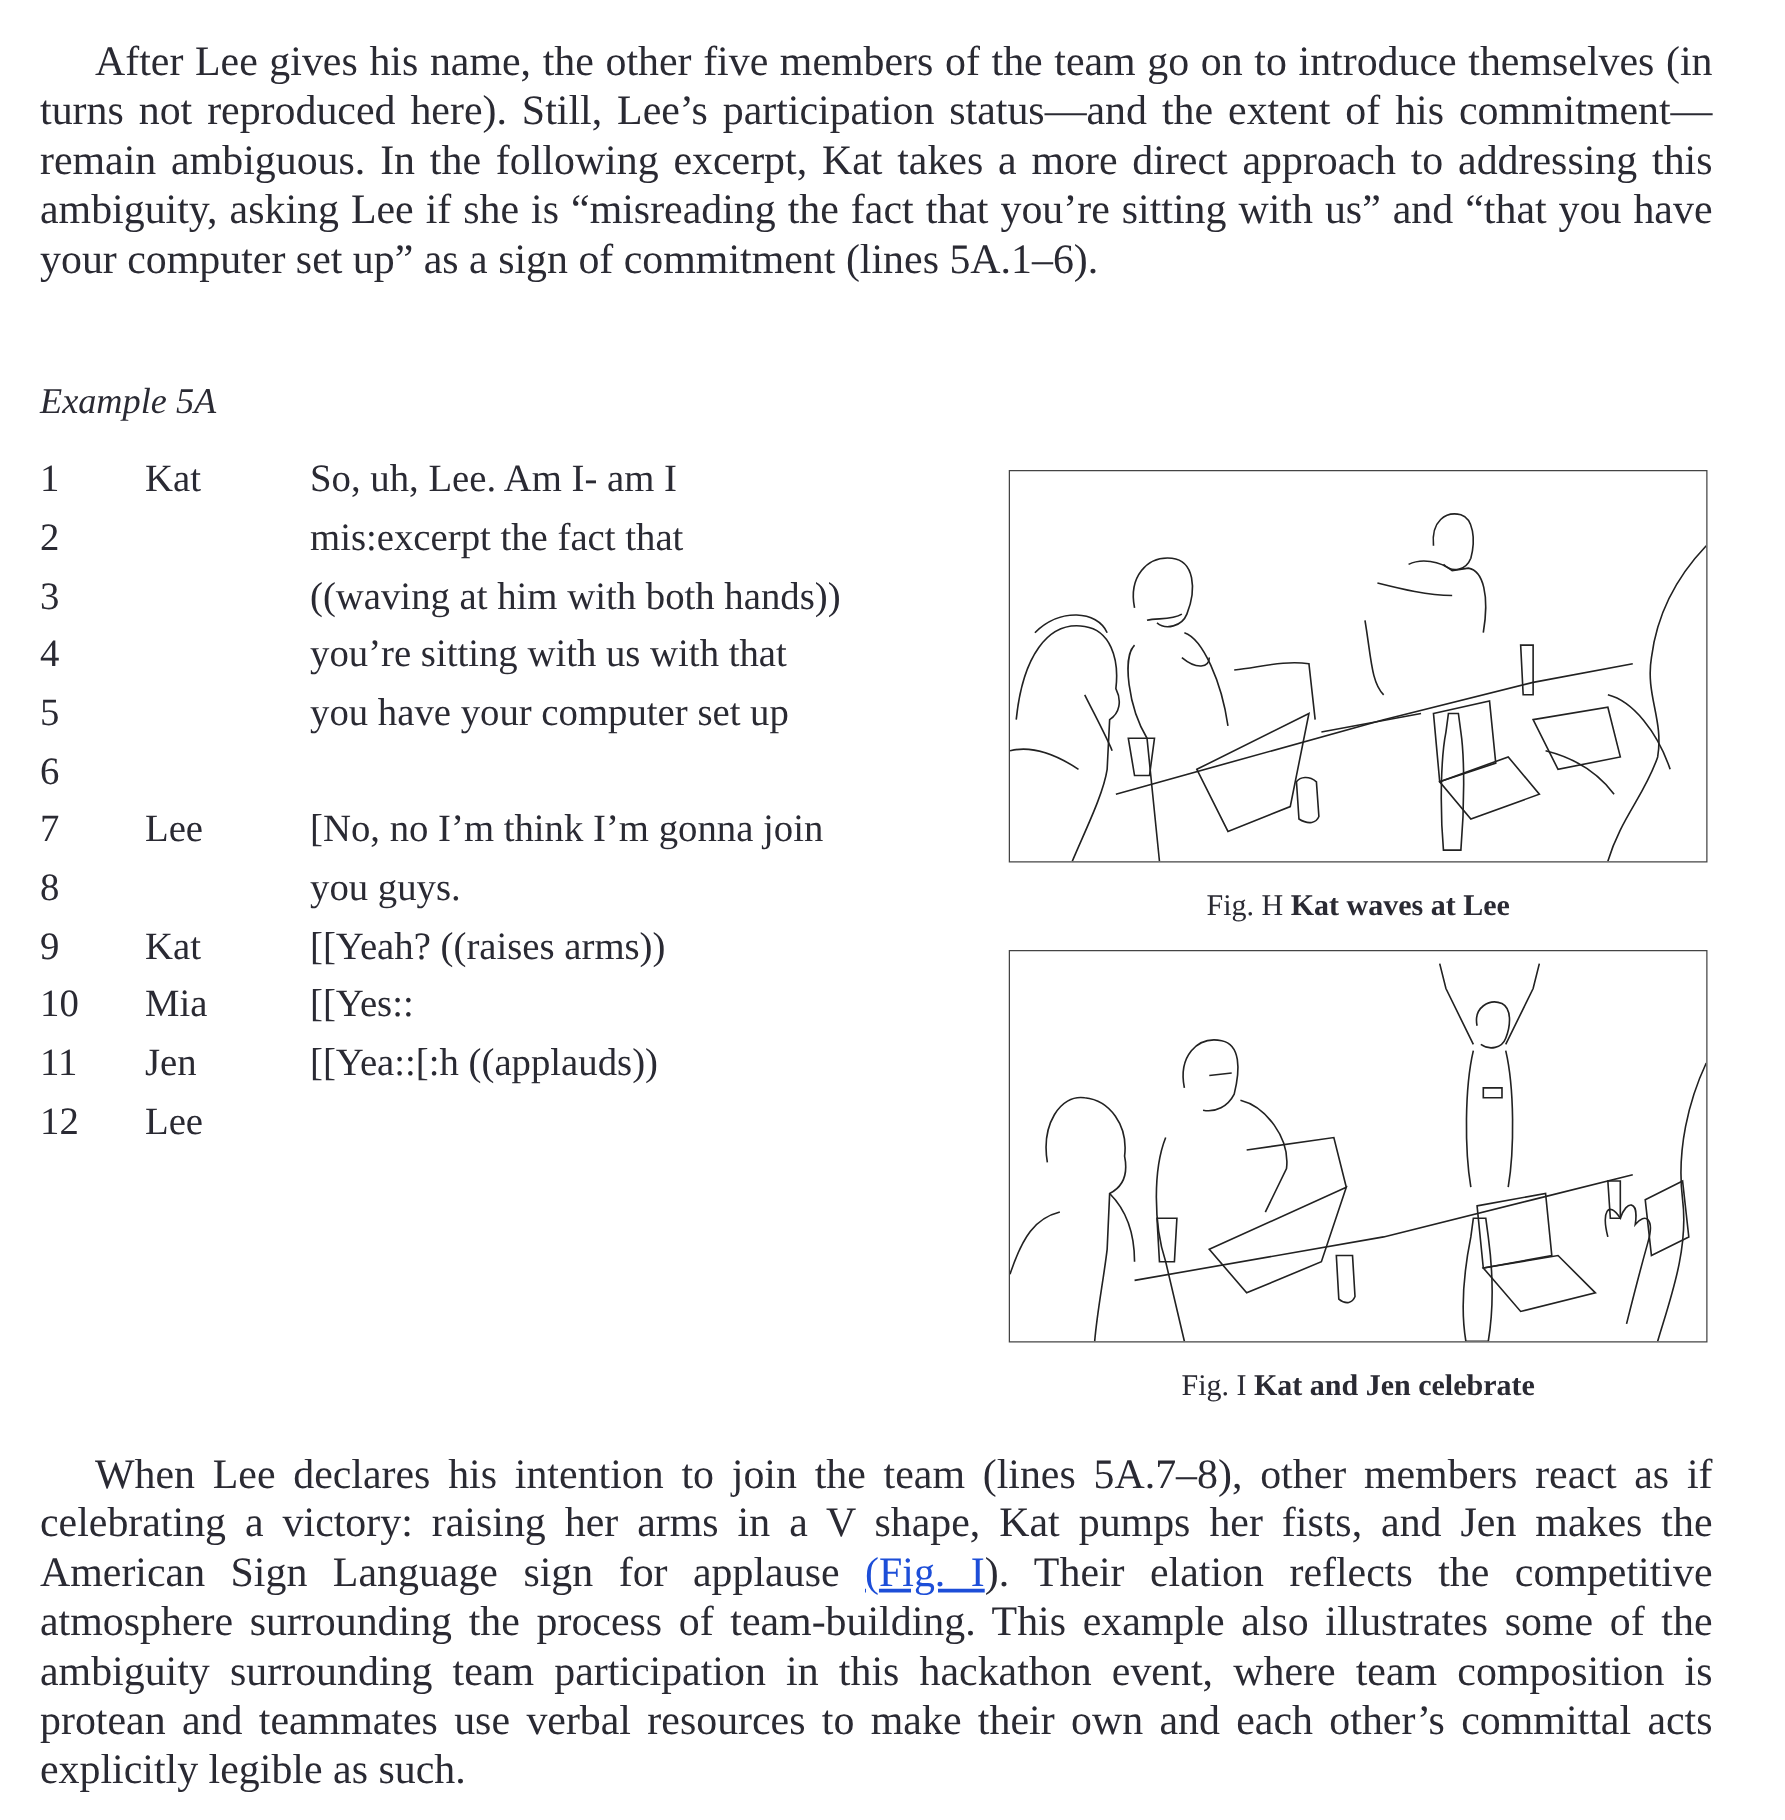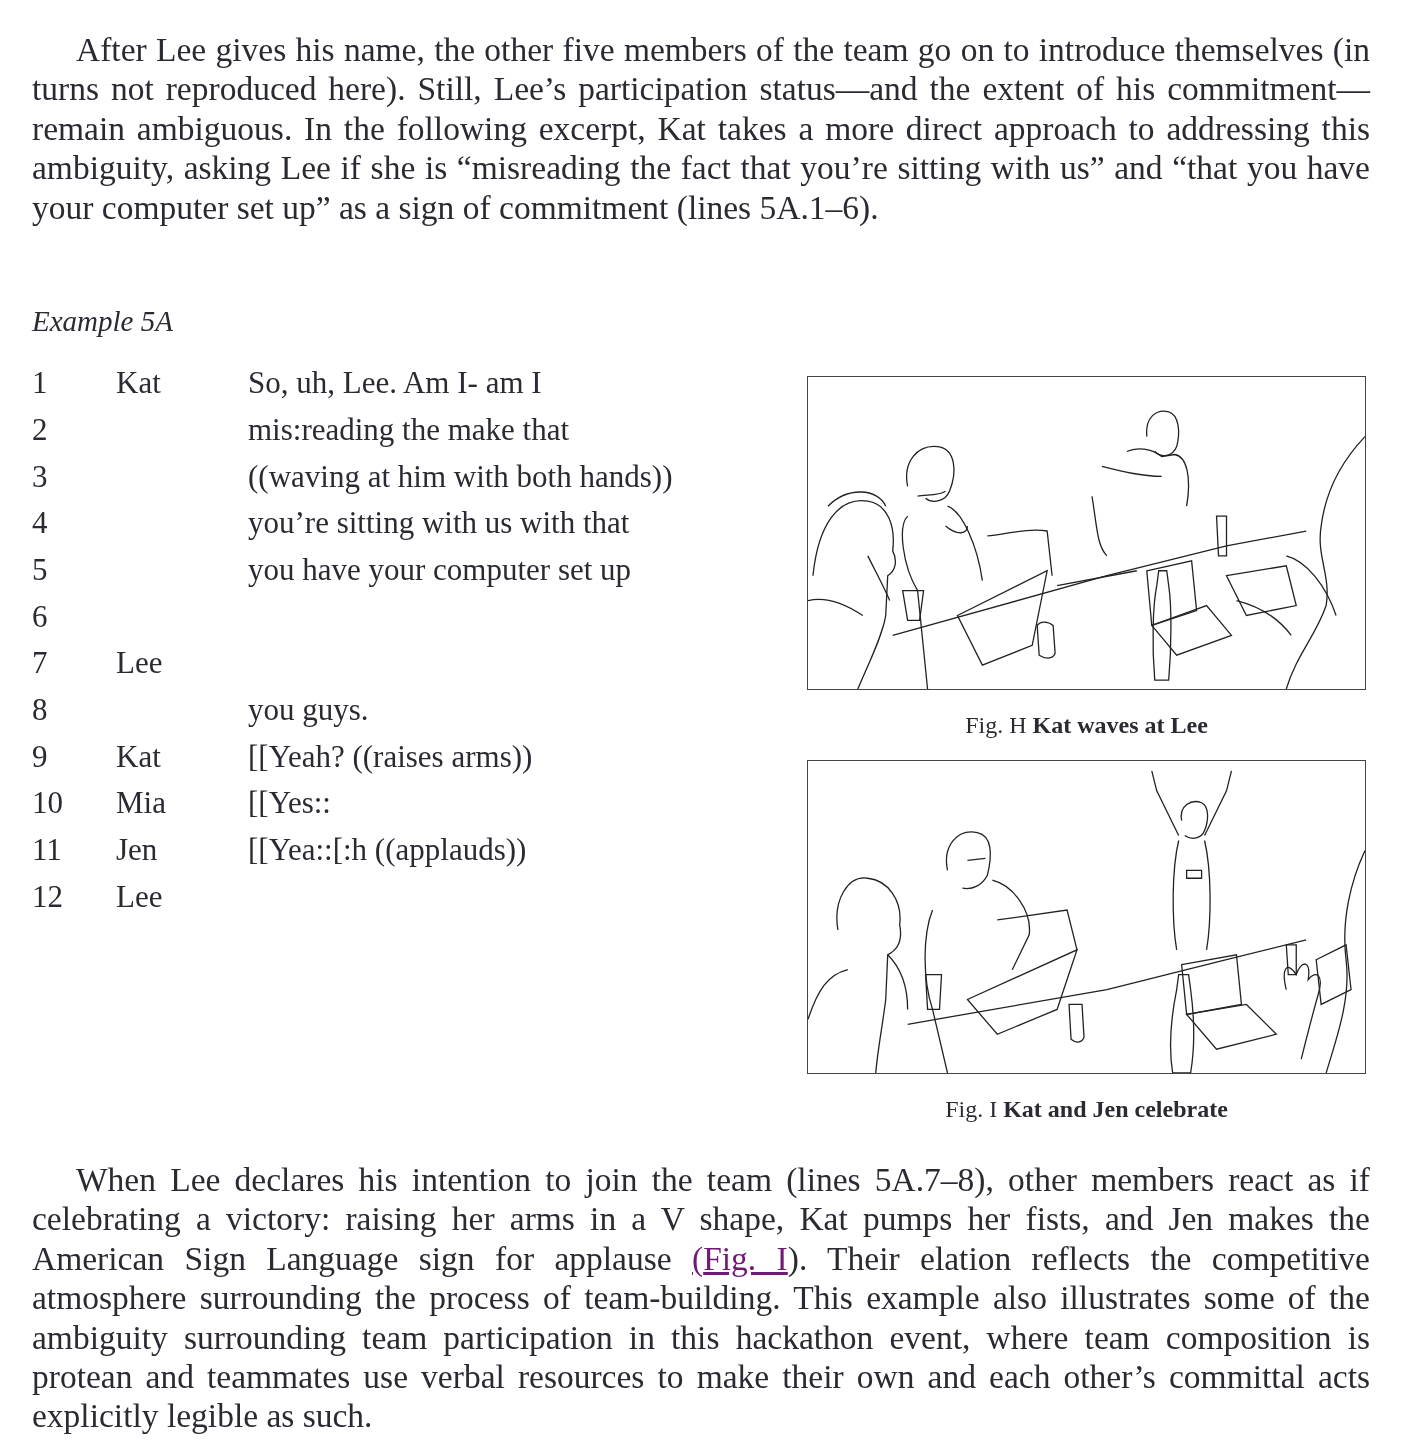--- a/index.html
+++ b/index.html
@@ -38,39 +38,39 @@
   #figH { top: 376px; }
   #figI { top: 760px; }
   .figure svg { width: 100%; height: 100%; display: block; }
   .caption {
     position: absolute; left: 807px; width: 559px; text-align: center;
     font-size: 24px;
   }
   .caption b { font-weight: bold; }
   #capH { top: 712px; }
   #capI { top: 1096px; }
-  a.figlink { color: #701a75; text-decoration: underline; }
+  a.figlink { color: #1d4ed8; text-decoration: underline; }
 </style>
 </head>
 <body>
 
 <p class="para" id="p1"><span class="indent"></span><span>After Lee gives his name, the other five members of the team go on to introduce themselves (in turns not reproduced here). Still, Lee’s participation status—and the extent of his commitment—remain ambiguous. In the following excerpt, Kat takes a more direct approach to addressing this ambiguity, asking Lee if she is “misreading the fact that you’re sitting with us” and “that you have your computer set up” as a sign of commitment (lines 5A.1–6).</span></p>
 
 <div class="example-label">Example 5A</div>
 
 <div class="transcript" id="transcript">
     <div class="tline" style="top: 0px;">
       <span class="num">1</span>
       <span class="spk">Kat</span>
       <span class="utt">So, uh, Lee. Am I- am I</span>
     </div>
     <div class="tline" style="top: 47px;">
       <span class="num">2</span>
       <span class="spk"></span>
-      <span class="utt">mis:reading the make that</span>
+      <span class="utt">mis:excerpt the fact that</span>
     </div>
     <div class="tline" style="top: 94px;">
       <span class="num">3</span>
       <span class="spk"></span>
       <span class="utt">((waving at him with both hands))</span>
     </div>
     <div class="tline" style="top: 140px;">
       <span class="num">4</span>
       <span class="spk"></span>
       <span class="utt">you’re sitting with us with that</span>
@@ -80,20 +80,21 @@
       <span class="spk"></span>
       <span class="utt">you have your computer set up</span>
     </div>
     <div class="tline" style="top: 234px;">
       <span class="num">6</span>
       <span class="spk"></span>
     </div>
     <div class="tline" style="top: 280px;">
       <span class="num">7</span>
       <span class="spk">Lee</span>
+      <span class="utt">[No, no I’m think I’m gonna join</span>
     </div>
     <div class="tline" style="top: 327px;">
       <span class="num">8</span>
       <span class="spk"></span>
       <span class="utt">you guys.</span>
     </div>
     <div class="tline" style="top: 374px;">
       <span class="num">9</span>
       <span class="spk">Kat</span>
       <span class="utt">[[Yeah? ((raises arms))</span>

